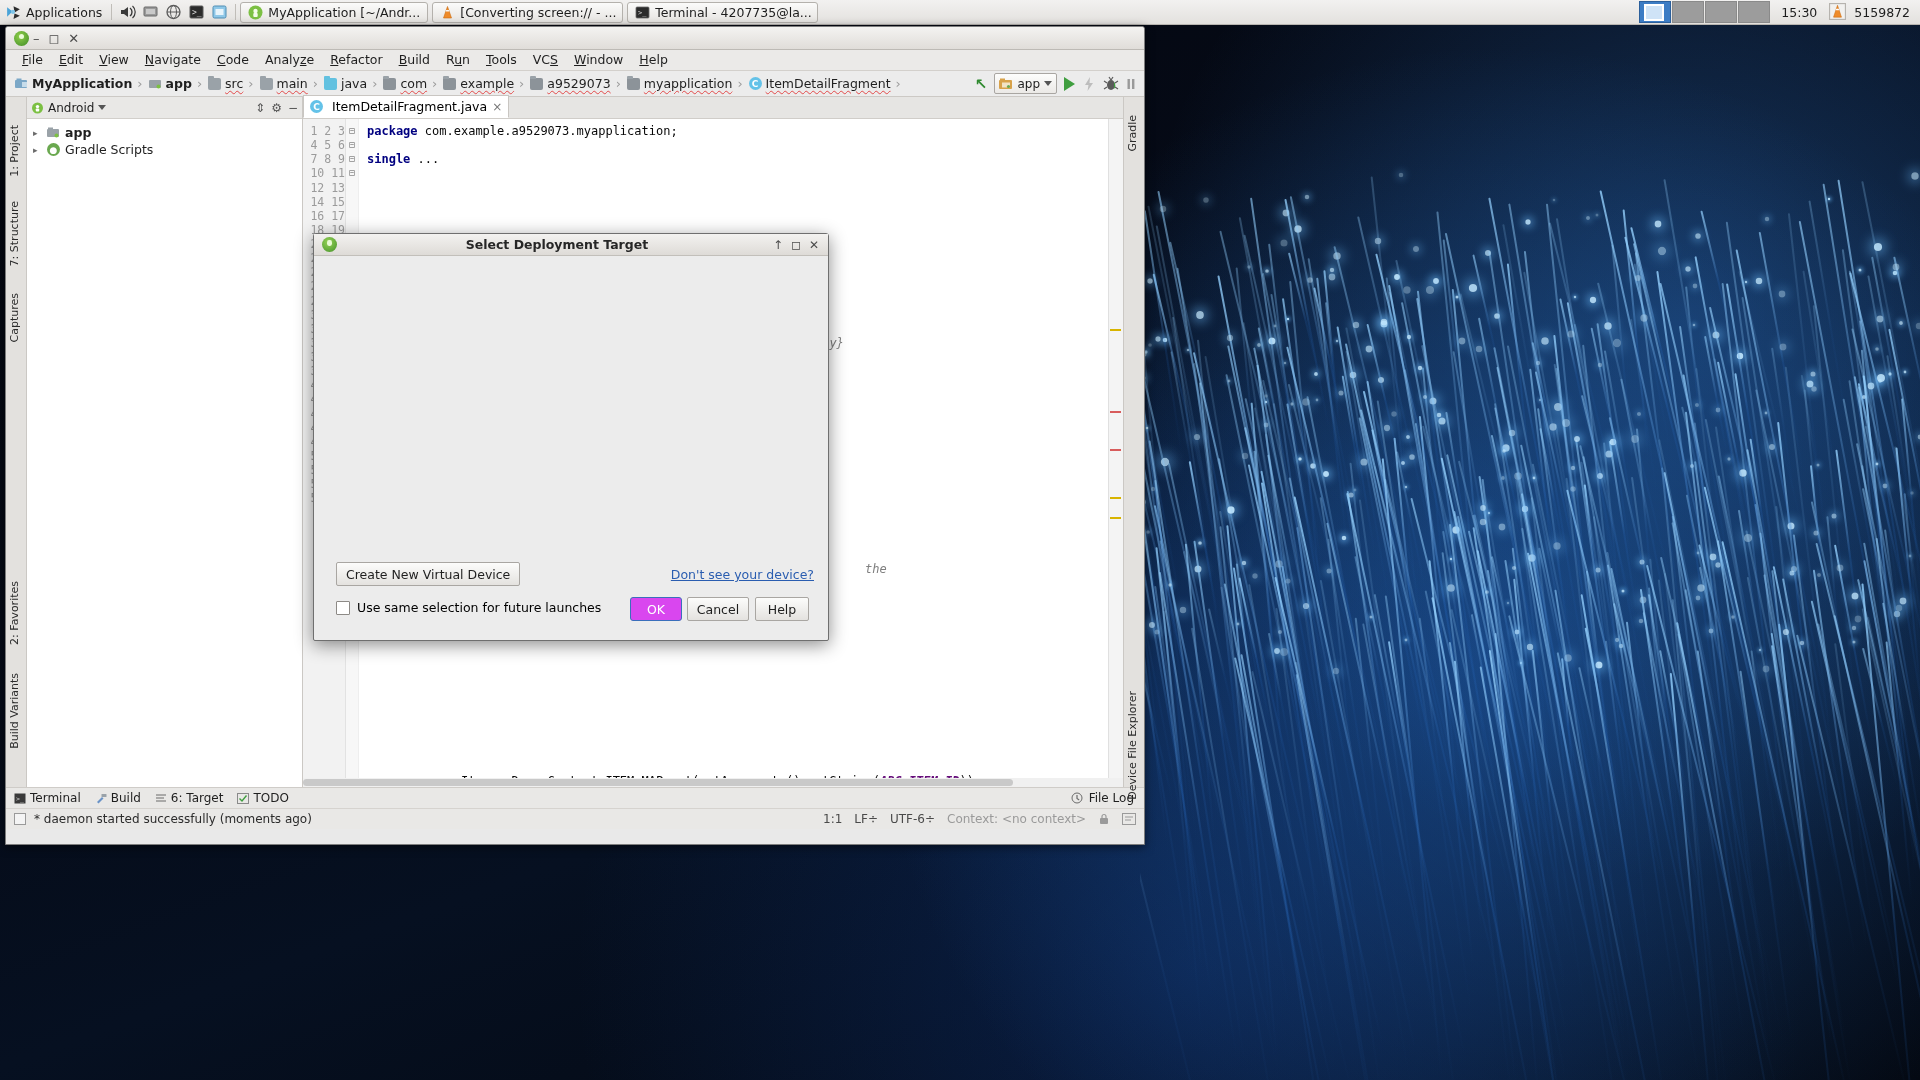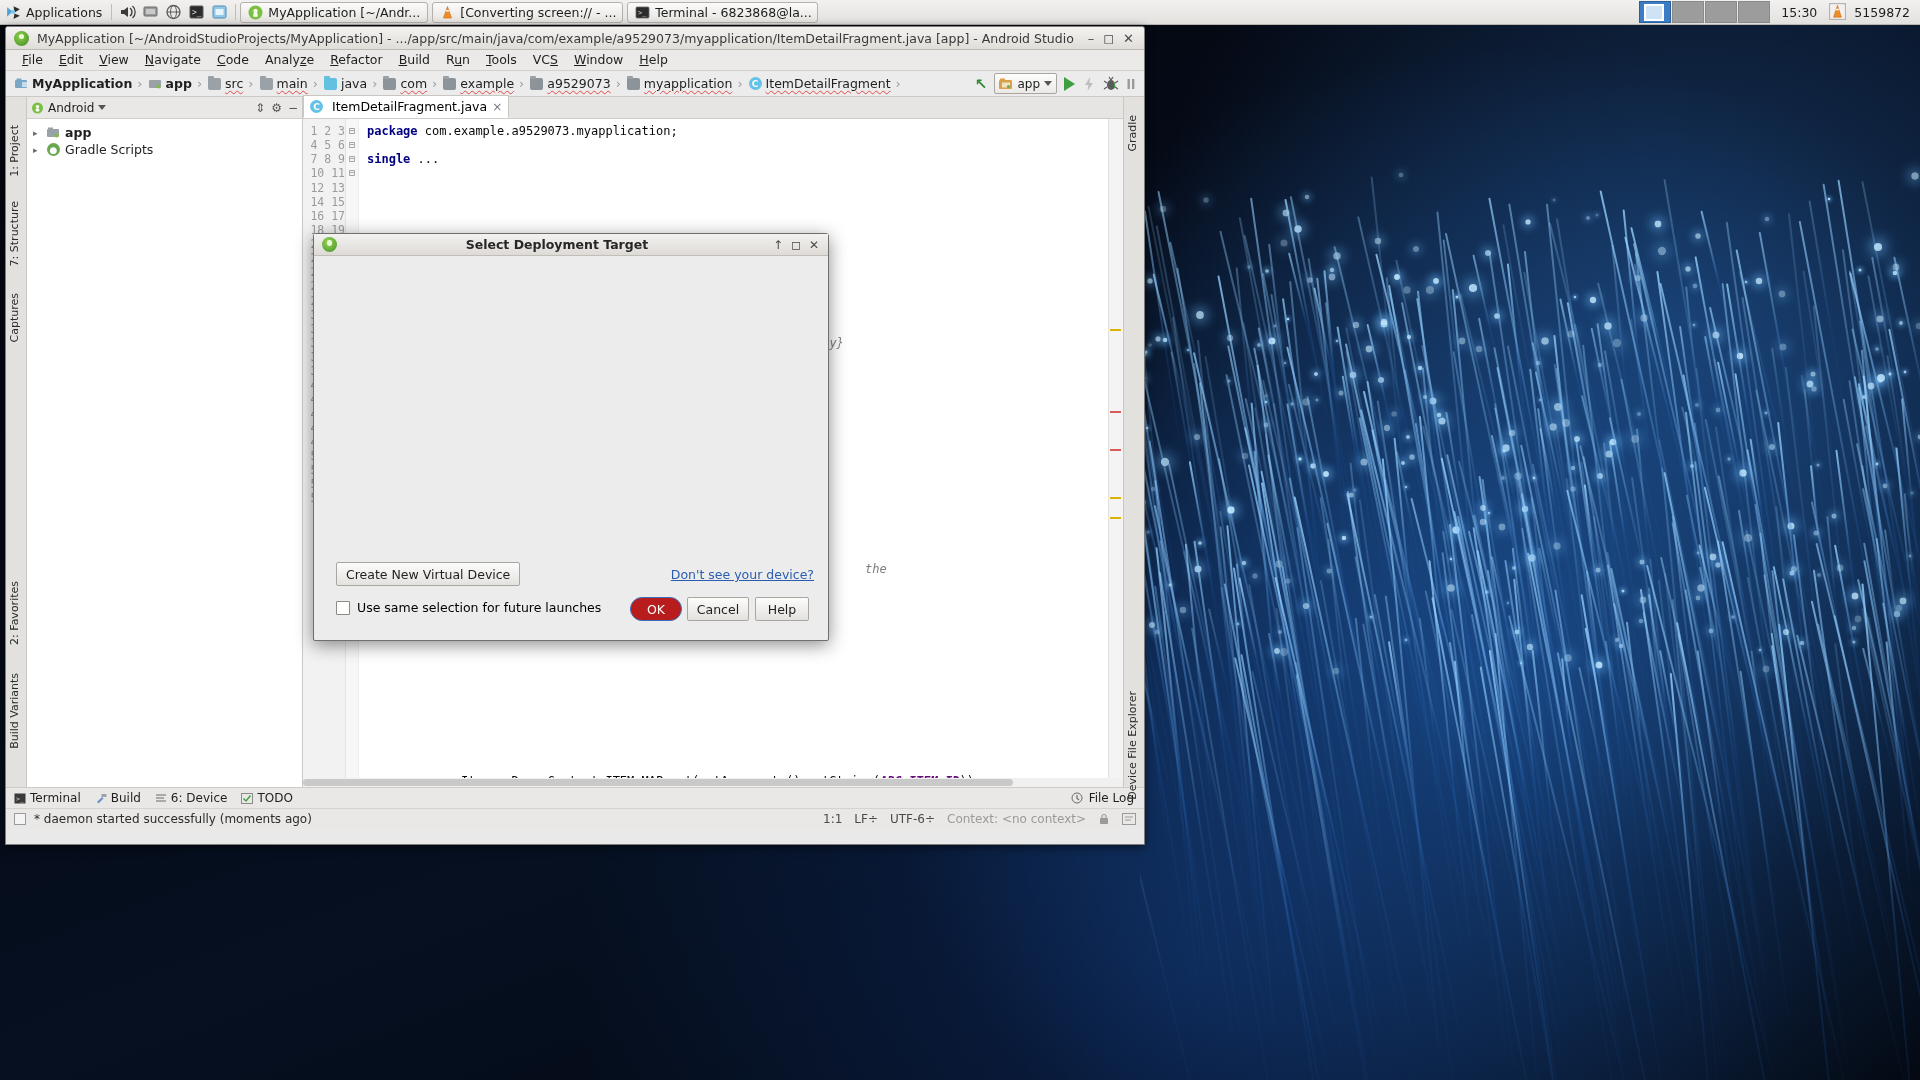--- a/index.html
+++ b/index.html
@@ -159,22 +159,22 @@
   .spinner{width:24px;height:24px;position:relative;}
   .spinner i{position:absolute;left:11px;top:0;width:2.5px;height:7px;border-radius:2px;
     background:#bdbdbd;transform-origin:1.25px 12px;}
   #inittext{font-size:19px;color:#3c3c3c;}
   #dlgbtns{position:absolute;left:0;right:0;bottom:0;height:86px;}
   #cnvd{position:absolute;left:22px;top:8px;height:22px;padding:0 9px;border:1px solid #a9a6a2;border-radius:2px;
     background:linear-gradient(to bottom,#fcfcfb,#e4e2df);font-size:12.5px;color:#1f1f1f;display:flex;align-items:center;}
   #dontsee{position:absolute;right:14px;top:13px;color:#2a5db0;text-decoration:underline;font-size:12.5px;}
   #chkrow{position:absolute;left:22px;top:46px;display:flex;align-items:center;gap:7px;font-size:12.5px;}
   .chk{width:12px;height:12px;border:1px solid #8d8a86;background:#fff;border-radius:1px;}
-  #okbtn{position:absolute;left:316px;top:43px;width:50px;height:22px;background:#b91c1c;border:1px solid #3a6fbb;
-    border-radius:12px;color:#fff;font-size:12.5px;display:flex;align-items:center;justify-content:center;}
+  #okbtn{position:absolute;left:316px;top:43px;width:50px;height:22px;background:#d946ef;border:1px solid #3a6fbb;
+    border-radius:3px;color:#fff;font-size:12.5px;display:flex;align-items:center;justify-content:center;}
   #cancelbtn{position:absolute;left:373px;top:43px;width:60px;height:22px;
     background:linear-gradient(to bottom,#fcfcfb,#e4e2df);border:1px solid #a9a6a2;border-radius:2px;
     font-size:12.5px;display:flex;align-items:center;justify-content:center;color:#1f1f1f;}
   #helpbtn{position:absolute;left:441px;top:43px;width:52px;height:22px;
     background:linear-gradient(to bottom,#fcfcfb,#e4e2df);border:1px solid #a9a6a2;border-radius:2px;
     font-size:12.5px;display:flex;align-items:center;justify-content:center;color:#1f1f1f;}
 </style>
 </head>
 <body>
 
@@ -892,21 +892,21 @@
       <path d="M7.5 1.5 L11.5 13 H3.5 Z" fill="#ef8b29" stroke="#c96c12" stroke-width="0.6"></path>
       <path d="M6.2 5 H8.8 L9.3 6.5 H5.7 Z" fill="#f7f7f7"></path>
     </svg>
     <span>[Converting screen:// - ...</span>
   </div>
   <div class="win-btn">
     <svg class="wico" viewBox="0 0 15 15">
       <rect x="1" y="2" width="13" height="11" rx="1" fill="#2b2b2b" stroke="#6b6b6b" stroke-width="0.8"></rect>
       <text x="3" y="10" font-size="7" fill="#ddd" font-family="monospace">&gt;_</text>
     </svg>
-    <span>Terminal - 6823868@la...</span>
+    <span>Terminal - 4207735@la...</span>
   </div>
 
   <div class="wslist">
     <div class="ws active"></div>
     <div class="ws"></div>
     <div class="ws"></div>
     <div class="ws"></div>
   </div>
   <div class="clock">15:30</div>
   <span class="tray-ico">
@@ -916,21 +916,20 @@
         <path d="M6.4 5 H8.6 L9 6.3 H6 Z" fill="#fff"></path>
       </svg>
   </span>
   <div class="userid">5159872</div>
 </div>
 
 <div id="ide">
 
   <div id="titlebar">
     <div class="tlogo"></div>
-    <div id="ttl">MyApplication [~/AndroidStudioProjects/MyApplication] - .../app/src/main/java/com/example/a9529073/myapplication/ItemDetailFragment.java [app] - Android Studio</div>
     <div class="wbtns">
       <span>–</span>
       <span>◻</span>
       <span>✕</span>
     </div>
   </div>
 
   <div id="menubar">
     <div class="mi"><u>F</u>ile</div>
     <div class="mi"><u>E</u>dit</div>
@@ -1294,21 +1293,21 @@
           <rect x="6.5" y="1" width="5" height="3" rx="0.6" fill="#9aa2a8"></rect>
         </svg>
       <span>Build</span>
     </div>
     <div class="tw-item">
       <svg width="12" height="11" viewBox="0 0 12 11">
           <line x1="1" y1="2" x2="11" y2="2" stroke="#6b6b6b"></line>
           <line x1="1" y1="5" x2="9" y2="5" stroke="#6b6b6b"></line>
           <line x1="1" y1="8" x2="11" y2="8" stroke="#6b6b6b"></line>
         </svg>
-      <span>6: Device</span>
+      <span>6: Target</span>
     </div>
     <div class="tw-item">
       <svg width="12" height="11" viewBox="0 0 12 11">
           <rect x="0.5" y="0.5" width="11" height="10" fill="none" stroke="#8a8a8a"></rect>
           <path d="M2.5 5.5 L5 8 L9.5 2.5" stroke="#3f9e3f" stroke-width="1.4" fill="none"></path>
         </svg>
       <span>TODO</span>
     </div>
     <div class="right">
       <svg width="12" height="12" viewBox="0 0 12 12">

